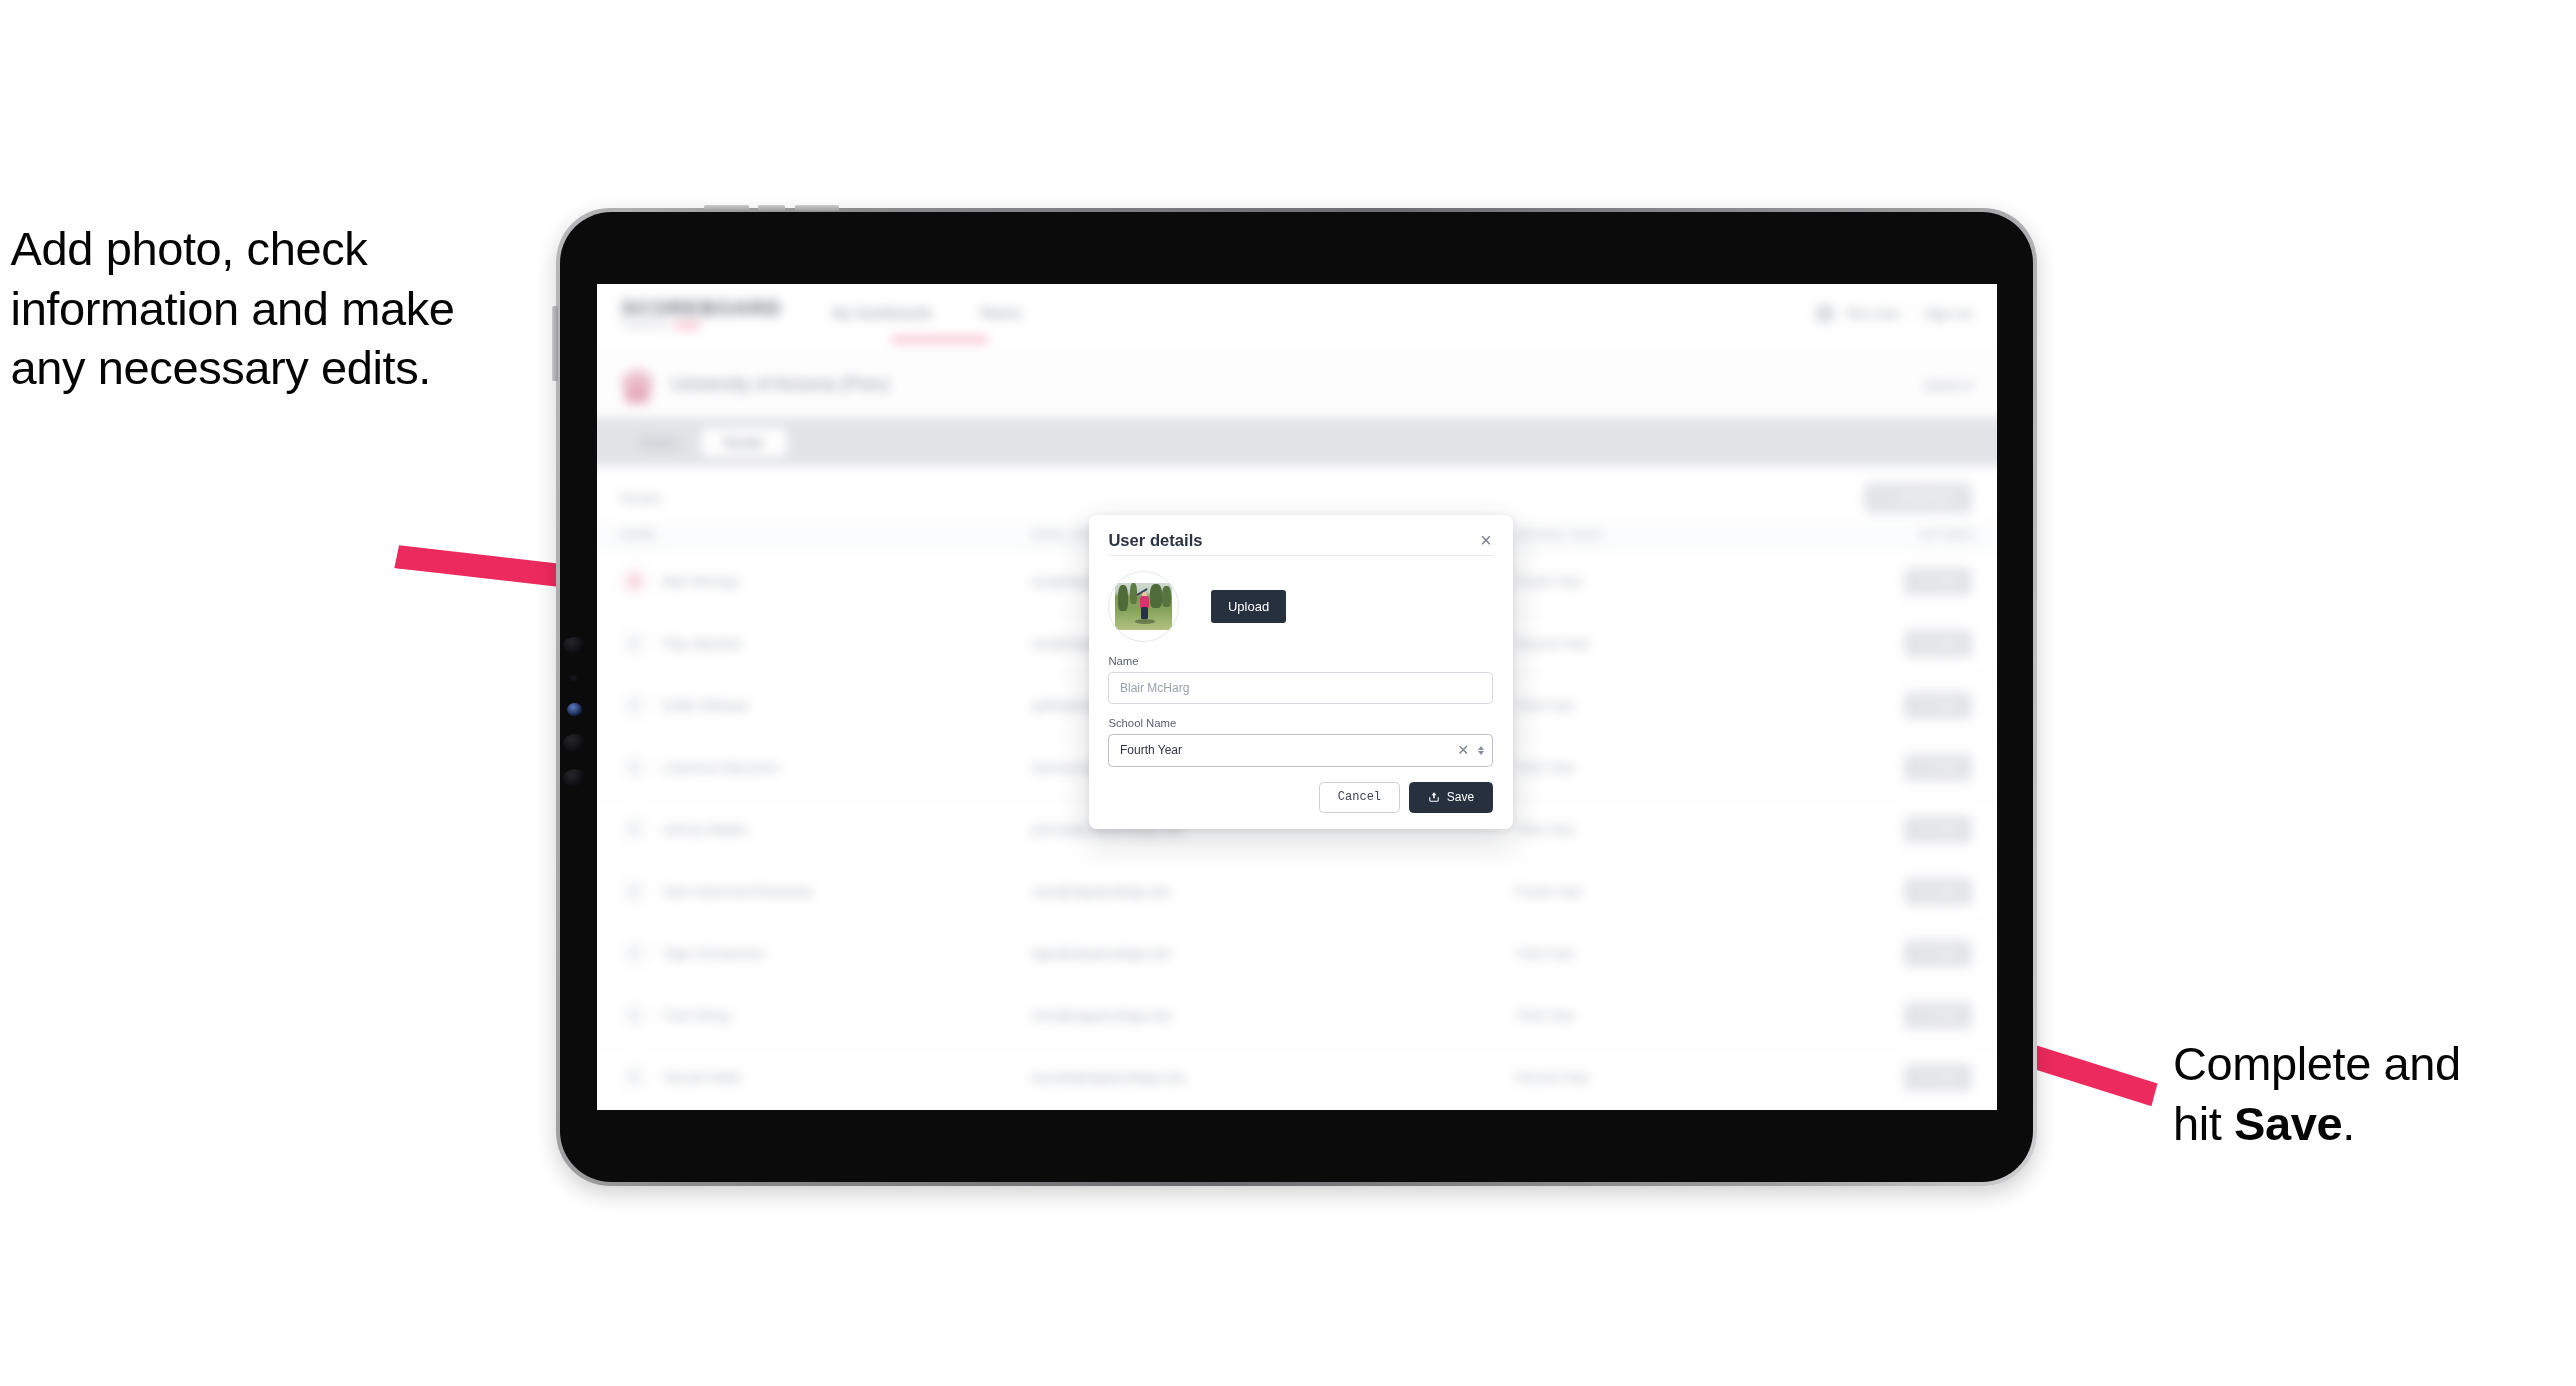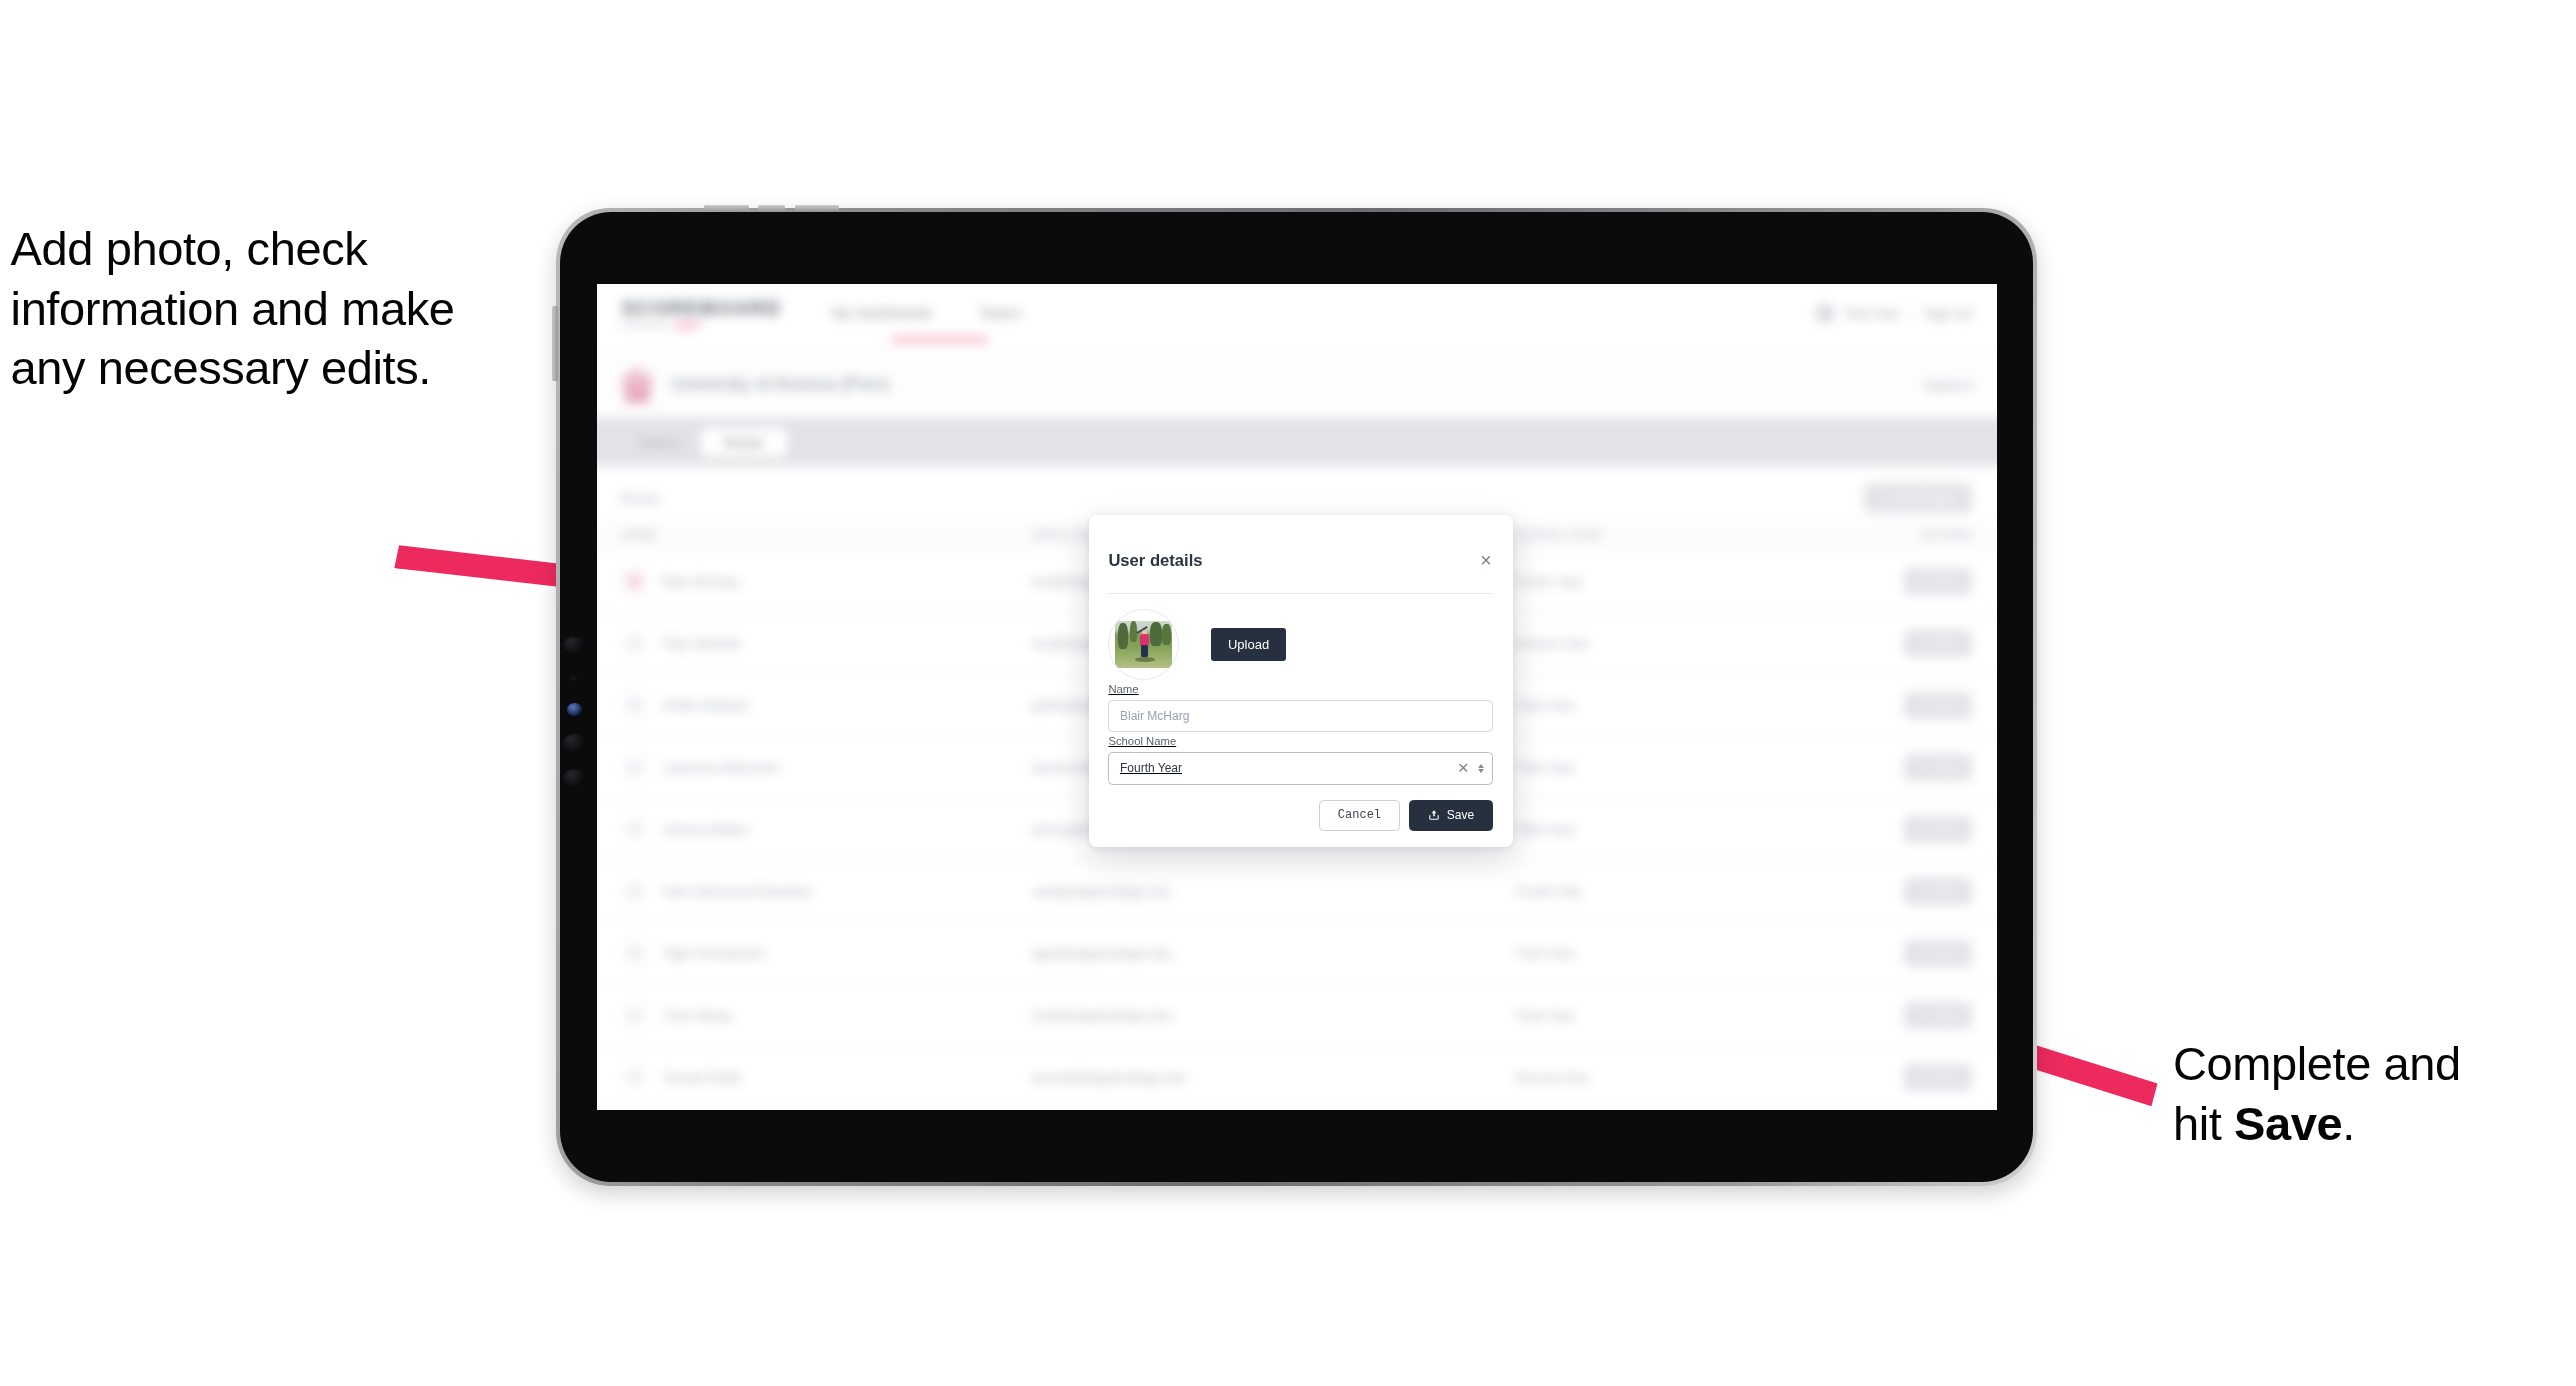--- a/index.html
+++ b/index.html
@@ -230,22 +230,21 @@
     background:#ffffff;
     border-radius: 7.5px;
     box-shadow: 0 10.6px 33px rgba(20,25,40,0.16), 0 1.5px 7.5px rgba(20,25,40,0.08);
     padding: 16.6px 19.6px 16.6px 19.6px;
     box-sizing: border-box;
     font-family: "Liberation Sans", sans-serif;
   }
   .modal-header {
     display:flex; align-items:flex-start; justify-content:space-between;
     border-bottom: 0.8px solid #e6e8ec;
-    padding-bottom: 22px;
-    margin-top: 20px;
+    padding-bottom: 4px;
   }
   .modal-title { font-size: 16.6px; color:#2c3440; font-weight:600; }
   .close-x {
     font-size: 19.6px; line-height: 1; color:#7a818d; cursor:pointer;
     font-weight: 300; padding: 0 1.5px;
   }
   .avatar-row { display:flex; align-items:center; gap:32px; margin-top: 15px; }
   .avatar-ring {
     width: 69px; height: 69px; border-radius: 50%;
     border: 0.8px solid #e7e9ed;
@@ -288,21 +287,21 @@
   .shadow-blob {
     position:absolute; left:19.6px; top:36px; width:19.6px; height:4.5px;
     background: rgba(40,55,30,0.45); border-radius:50%;
   }
   .upload-btn {
     background:#26303f; color:#ffffff;
     font-size:13px; padding: 9px 16.6px; border-radius:3px;
     border:none; cursor:pointer;
     font-family: "Liberation Sans", sans-serif;
   }
-  .field { margin-top: 3px; text-decoration: underline; }
+  .field { margin-top: 13px; }
   .field-label {
     font-size: 11.3px; color:#59616e; margin-bottom: 4.5px; display:block;
   }
   .field-input {
     width: 100%;
     box-sizing: border-box;
     border: 0.8px solid #d5d9e0;
     border-radius: 4.5px;
     padding: 8.3px 10.6px;
     font-size: 12px;

